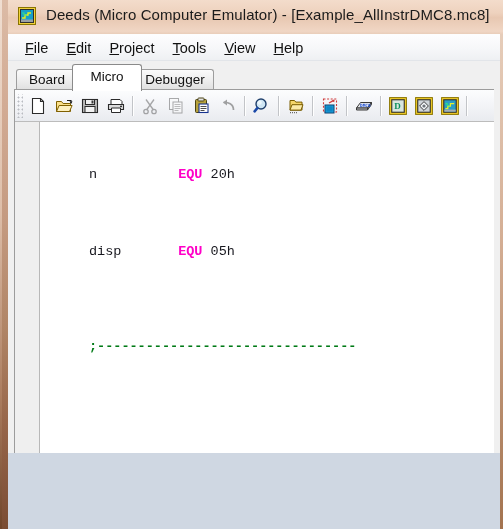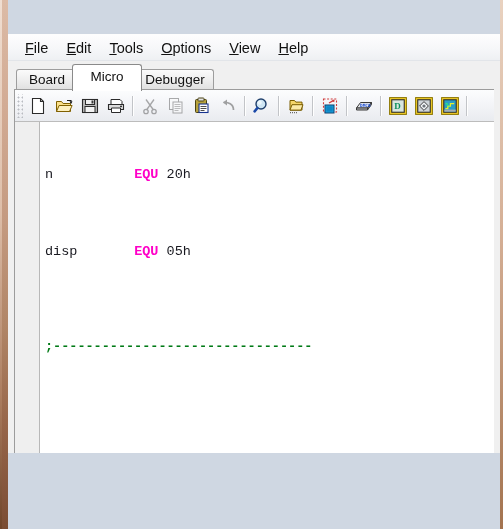--- a/index.html
+++ b/index.html
@@ -205,42 +205,55 @@
     background: #ffffff;
     font-family: "Liberation Mono", "DejaVu Sans Mono", monospace;
     font-size: 13.5px;
     line-height: 19.1px;
     color: #18181f;
     white-space: pre;
     padding: 5px 0 0 4px;
     box-sizing: border-box;
     overflow: hidden;
   }
-  .ln { height: 19.1px; white-space: pre; }
+  .ln { height: 19.1px; white-space: pre; margin-left: 44px; }
   .kw-equ { color: #ff00c8; font-weight: 700; }
   .cmt { color: #007a16; font-weight: 700; }
   .blank { height: 19.1px; }
 </style>
 </head>
 <body>
 
 <div id="window">
 
   <div id="frame-left"></div>
   <div id="frame-left-hl"></div>
   <div id="frame-right"></div>
 
+  <div id="titlebar">
+    <span id="app-icon">
+      <svg width="18" height="18" viewBox="0 0 18 18">
+        <rect x="0.5" y="0.5" width="17" height="17" fill="#f2d23a" stroke="#8a7400" stroke-width="1"></rect>
+        <rect x="2" y="2" width="14" height="14" fill="#2f2f2f"></rect>
+        <rect x="3" y="3" width="12" height="12" fill="#18a0c8"></rect>
+        <path d="M4 11 h3 v-3 h3 v-2 h3" stroke="#e6ee1c" stroke-width="1.4" fill="none"></path>
+        <path d="M4 6 h2 v2 h3" stroke="#39d98a" stroke-width="1.2" fill="none"></path>
+        <rect x="3" y="12.5" width="12" height="2.5" fill="#9aa0a6"></rect>
+      </svg>
+    </span>
+    <span id="titlebar-text">Deeds (Micro Computer Emulator) - [Example_AllInstrDMC8.mc8]</span>
+  </div>
 
   <div id="client">
 
     <div id="menubar">
       <div class="menu-item"><u>F</u>ile</div>
       <div class="menu-item"><u>E</u>dit</div>
+      <div class="menu-item"><u>P</u>roject</div>
       <div class="menu-item"><u>T</u>ools</div>
-      <div class="menu-item"><u>O</u>ptions</div>
       <div class="menu-item"><u>V</u>iew</div>
       <div class="menu-item"><u>H</u>elp</div>
     </div>
 
     <div id="tabstrip">
       <div class="tab inactive" style="left:8px; width:62px;">Board</div>
       <div class="tab active" style="left:64px; width:70px;">Micro</div>
       <div class="tab inactive" style="left:128px; width:78px;">Debugger</div>
     </div>
 

